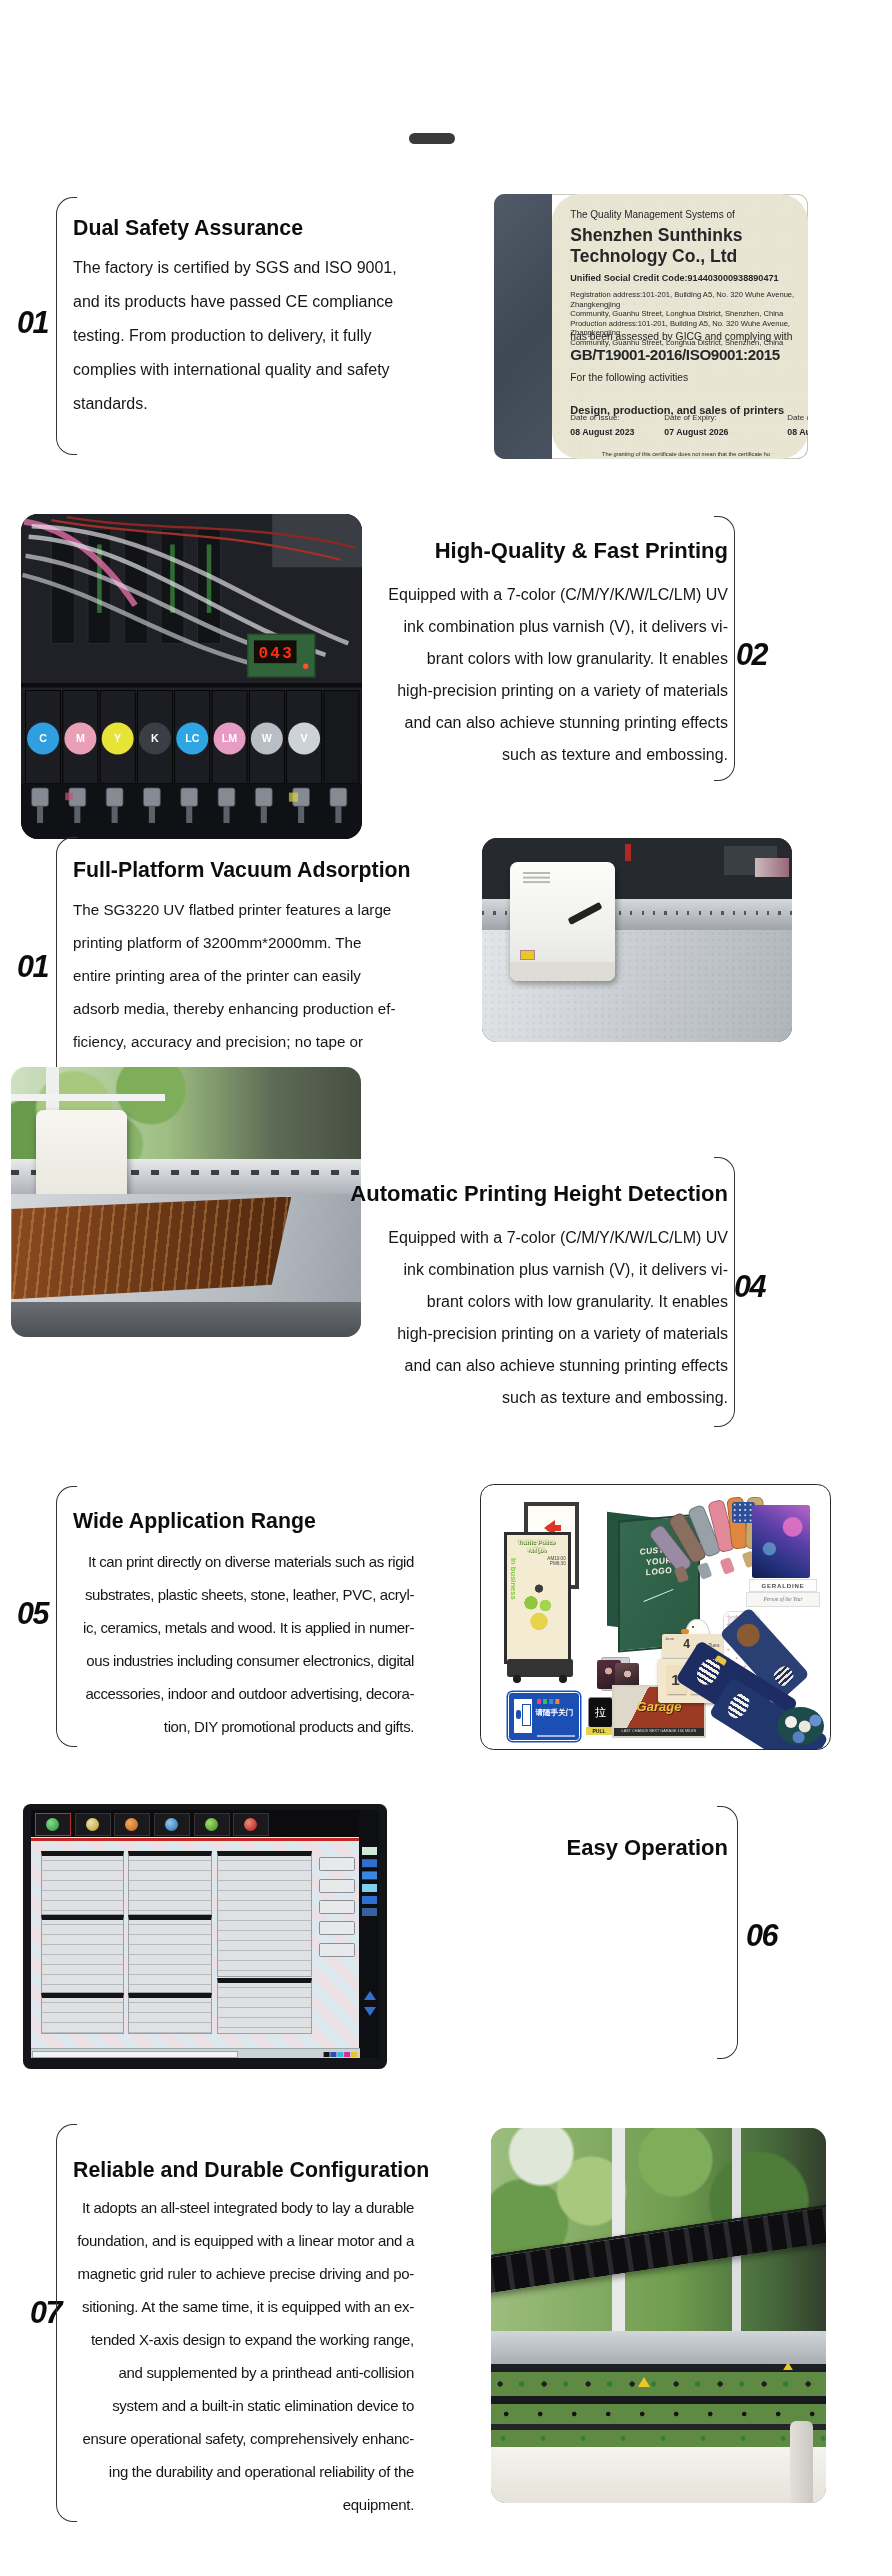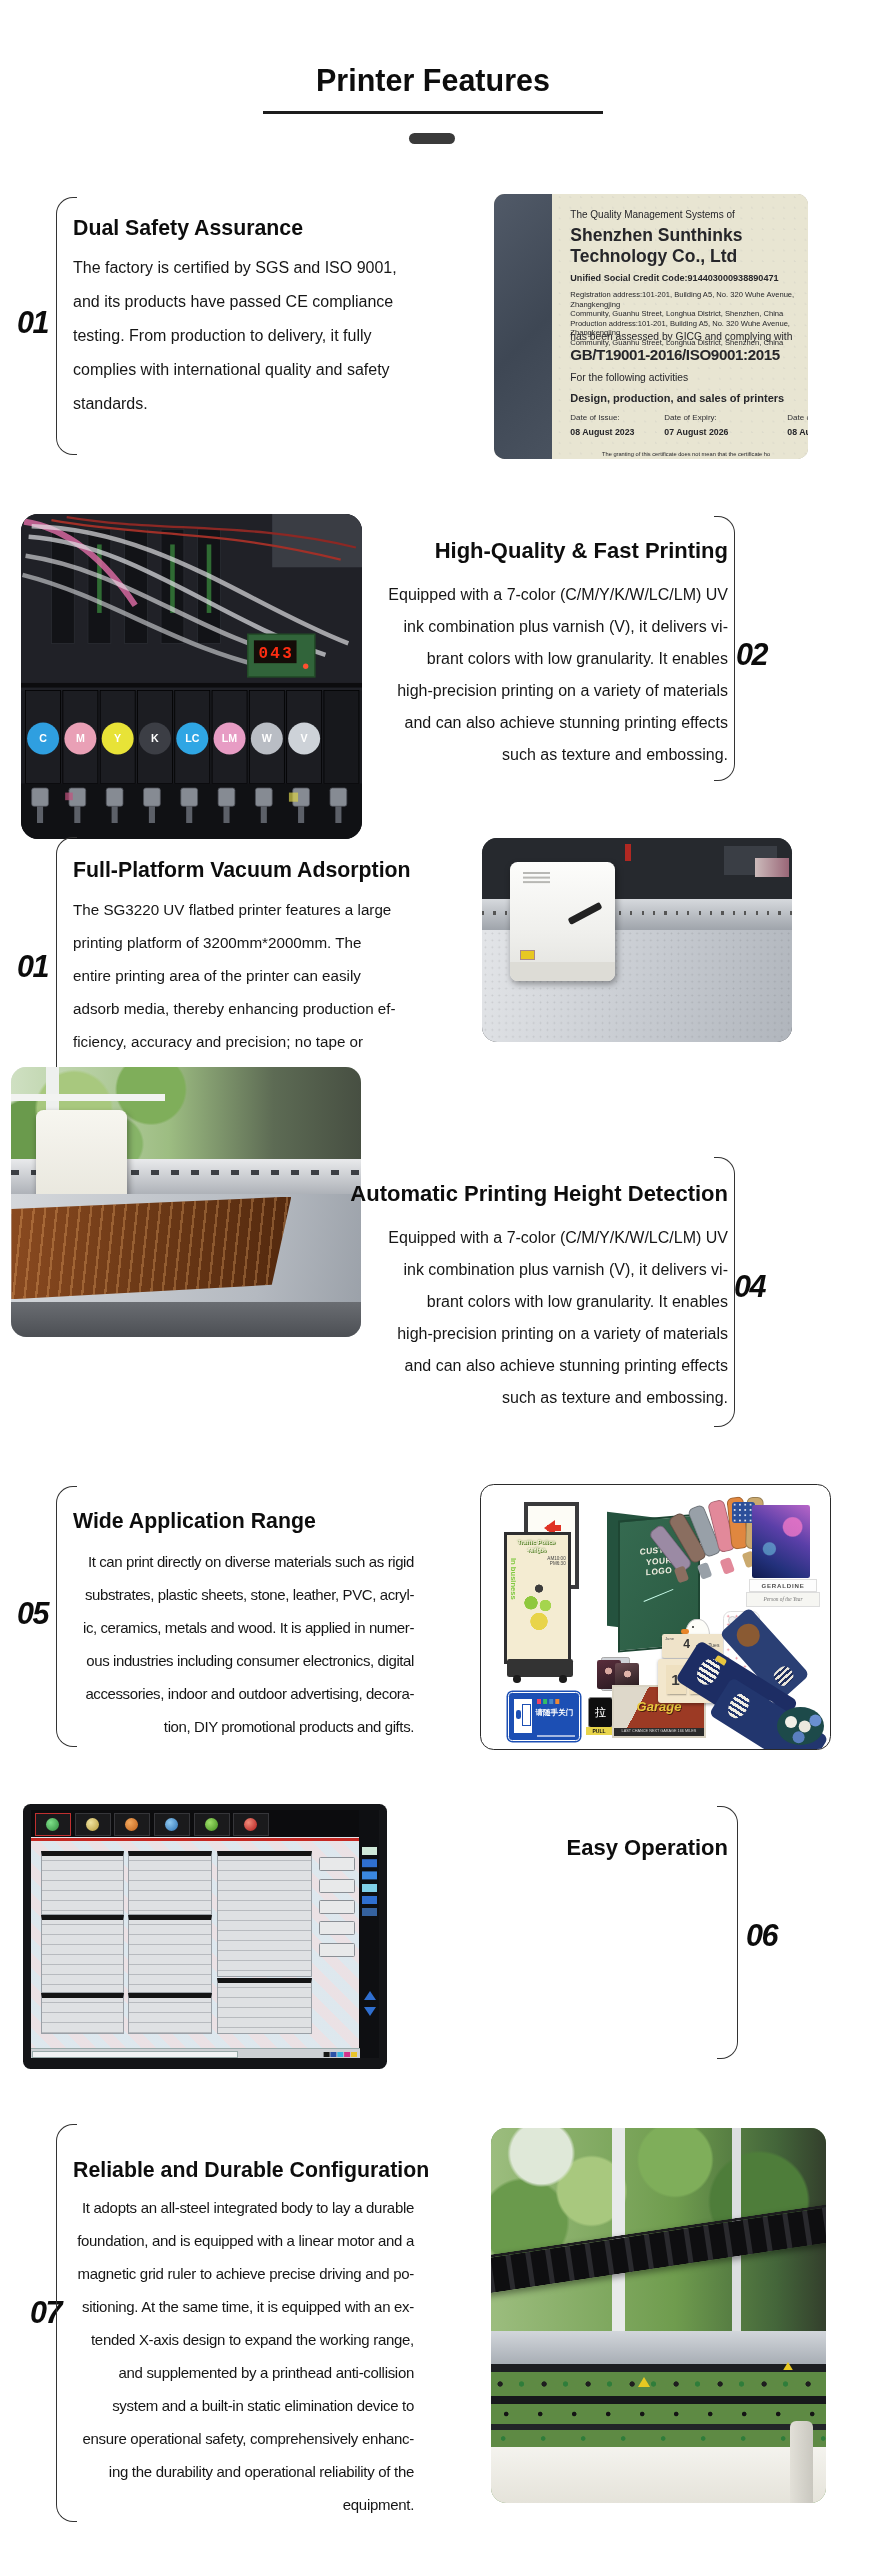--- a/index.html
+++ b/index.html
@@ -56,30 +56,30 @@
   #s7-title{left:73px;top:2158px;}
   #s7-body{left:73px;top:2191px;width:341px;line-height:33px;letter-spacing:-0.3px;}
   #s7-img{left:491px;top:2128px;width:335px;height:375px;background:#5e8a44;}
   
   .cert{position:absolute;left:494px;top:194px;width:314px;height:265px;border-radius:10.7px;overflow:hidden;
         box-shadow:0 0 0 0.8px #b9b6a6 inset;}
   .cert-spine{position:absolute;left:0;top:0;bottom:0;width:58px;
               background:linear-gradient(135deg,#515a68 0%,#3e4754 55%,#49525f 100%);}
   .cert-paper{position:absolute;left:58px;top:0;right:0;bottom:0;background:#e8e5d2;
               background-image:radial-gradient(circle at 70% 30%,rgba(120,125,150,.10) 0.8px,transparent 1.1px);
-              background-size:10.7px 10.7px;}
+              background-size:10.7px 10.7px;border-radius:28px;}
   .cert-paper>div{position:absolute;left:18.3px;right:6.1px;color:#26262a;}
   .c-l1{top:15.2px;font-size:10px;}
   .c-name{top:30.5px;font-size:17.5px;font-weight:bold;line-height:21.3px;white-space:pre-line;color:#191919;}
   .c-code{top:79px;font-size:9.1px;font-weight:bold;}
   .c-addr{top:96px;font-size:7.6px;line-height:9.5px;white-space:pre-line;color:#3a3a3e;}
   .c-assessed{top:137px;font-size:10.3px;}
   .c-std{top:152px;font-size:15.2px;font-weight:bold;letter-spacing:-0.4px;color:#141414;}
   .c-following{top:178px;font-size:10.3px;}
-  .c-activities{top:198px;font-size:11px;font-weight:bold;}
+  .c-activities{top:210px;font-size:11px;font-weight:bold;}
   .c-dates{top:219px;height:30.5px;}
   .c-col{position:absolute;top:0;width:107px;}
   .c-dlabel{font-size:8px;color:#2e2e32;}
   .c-dval{font-size:8.8px;font-weight:bold;margin-top:4.6px;}
   .c-foot{bottom:2.3px;top:auto;font-size:5.7px;color:#55555a;text-align:center;white-space:nowrap;}
   
   .ink-label{font:bold 14px "Liberation Sans",sans-serif;fill:#fff;text-anchor:middle;}
   .led-txt{font:bold 21px "Liberation Mono","DejaVu Sans Mono",monospace;fill:#ff2d12;letter-spacing:3px;}
   
   .p-layer{position:absolute;}
@@ -93,21 +93,20 @@
           background-image:repeating-linear-gradient(180deg,transparent 0 3.8px,rgba(110,115,122,.35) 3.8px 4.6px,transparent 4.6px 10px);}
   .mbtn{position:absolute;width:34px;height:12.2px;background:#e8e9ea;border:0.8px solid #8a8f95;border-radius:1.5px;}
   .mtile{position:absolute;width:34px;height:21.3px;background:#1a1a1c;border:0.8px solid #36363a;}
   .mtile span{position:absolute;left:10px;top:3.8px;width:13px;height:13px;border-radius:50%;}
 </style>
 </head>
 <body>
 
 <div class="page">
 
-  <h1 class="h-title">Printer Features</h1>
   <div class="title-dash"></div>
 
   <div class="num" id="s1-num">01</div>
   <div class="bracket left" id="s1-bracket"></div>
   <div class="sec-title" id="s1-title">Dual Safety Assurance</div>
   <div class="body-txt" id="s1-body">The factory is certified by SGS and ISO 9001,
 and its products have passed CE compliance
 testing. From production to delivery, it fully
 complies with international quality and safety
 standards.</div>

